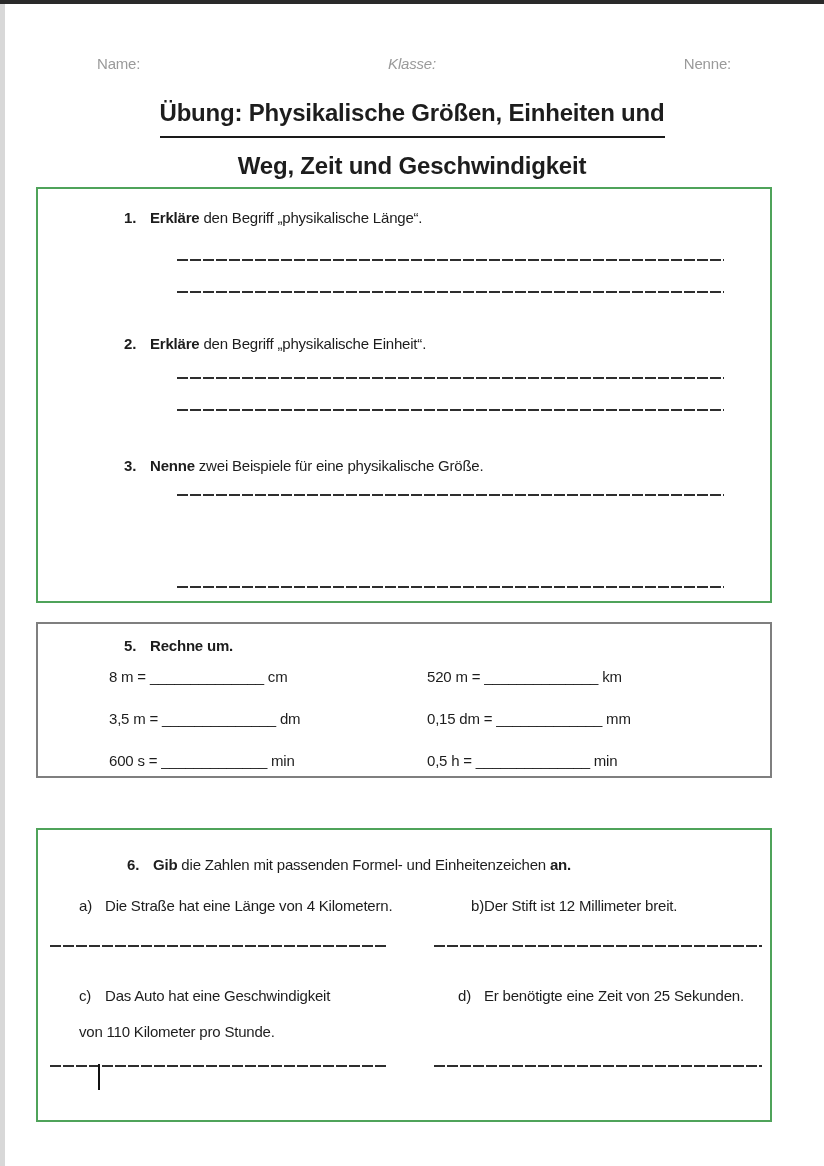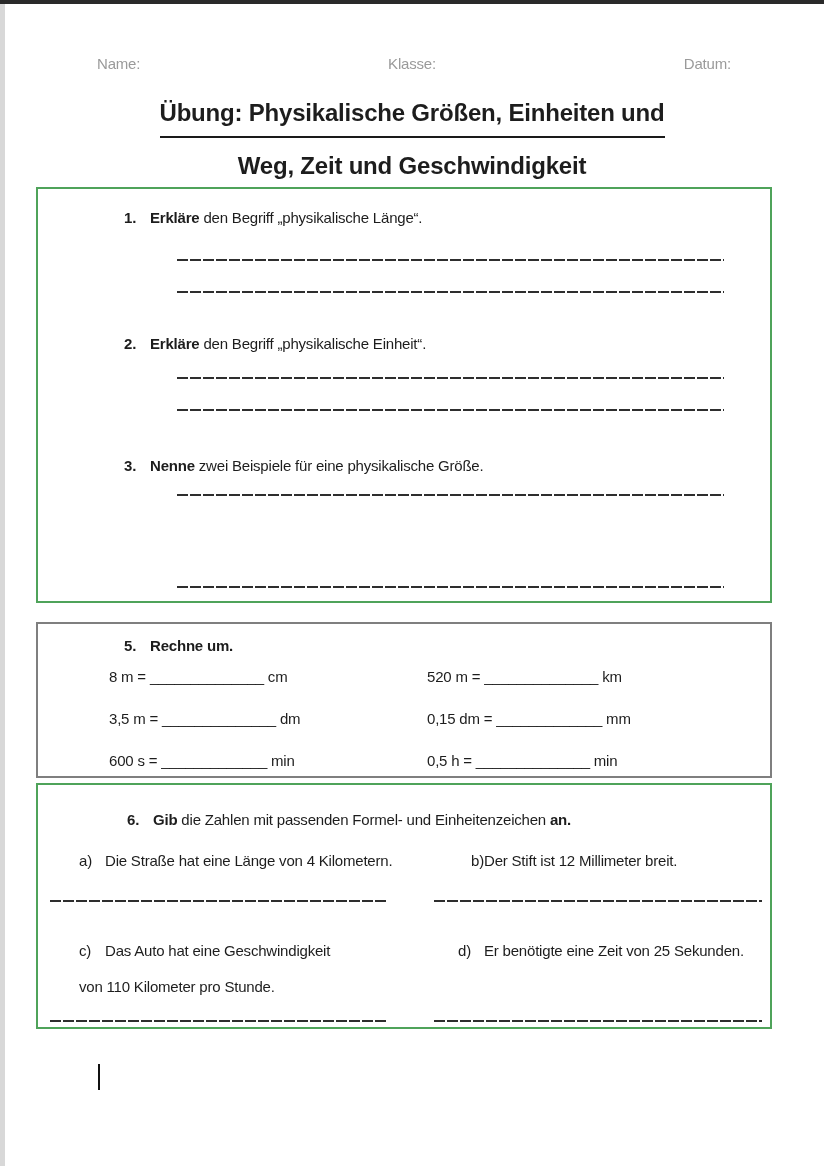--- a/index.html
+++ b/index.html
@@ -5,52 +5,52 @@
   html,body{margin:0;padding:0;background:#ffffff;}
   .page{
     position:relative;width:824px;height:1166px;background:#ffffff;overflow:hidden;
     font-family:"Liberation Sans","DejaVu Sans",sans-serif;color:#1d1d1d;
     letter-spacing:-0.2px;
   }
   .top-edge{position:absolute;top:0;left:0;width:100%;height:4px;background:#2a2a2a;}
   .left-edge{position:absolute;top:4px;left:0;width:5px;height:1162px;background:#d8d8d8;}
   .hdr-label{position:absolute;top:55px;font-size:15px;color:#9a9a9a;}
   .hdr-name{left:97px;}
-  .hdr-klasse{left:50%;transform:translateX(-50%);}
+  .hdr-klasse{left:50%;transform:translateX(-50%);font-style:italic;}
   .hdr-datum{right:93px;}
   .title-wrap{position:absolute;top:101px;left:0;width:100%;text-align:center;}
   .title-line{display:inline-block;font-size:24px;font-weight:700;line-height:1;
     border-bottom:2px solid #1a1a1a;padding-bottom:11px;}
   .title-line2{margin-top:16px;}
   .task-box{position:absolute;left:36px;width:736px;box-sizing:border-box;background:#fff;}
   .box-green{border:2px solid #4fa35a;}
   .box-gray{border:2px solid #7f7f7f;}
   .box1{top:187px;height:416px;}
   .box2{top:622px;height:156px;}
-  .box3{top:783px;height:246px;}
+  .box3{top:828px;height:294px;}
   .abs{position:absolute;}
   .q{font-size:15px;white-space:nowrap;}
   .q b{font-weight:700;text-align:right;}
   .qnum{display:inline-block;min-width:26px;font-weight:700;}
   .item-label{display:inline-block;min-width:26px;font-weight:400;}
   .answer-line{position:absolute;height:2px;
     background:repeating-linear-gradient(90deg,#2e2e2e 0 11px,rgba(0,0,0,0) 11px 13px);}
   .conv{font-size:15px;white-space:nowrap;}
   .caret{position:absolute;width:2px;height:26px;background:#111;}
 </style>
 </head>
 <body>
 
 <div class="page">
   <div class="top-edge"></div>
   <div class="left-edge"></div>
 
   <div class="hdr-label hdr-name">Name:</div>
   <div class="hdr-label hdr-klasse">Klasse:</div>
-  <div class="hdr-label hdr-datum">Datum:</div>
+  <div class="hdr-label hdr-datum">Nenne:</div>
 
   <div class="title-wrap">
     <span class="title-line">Übung: Physikalische Größen, Einheiten und</span><br>
     <span class="title-line title-line2">Weg, Zeit und Geschwindigkeit</span>
   </div>
 
   <div class="task-box box-green box1">
     <div class="q abs" style="left:86px;top:20px;">
       <span class="qnum">1.</span><b>Erkläre</b><span> den Begriff „physikalische Länge“.</span>
     </div>

